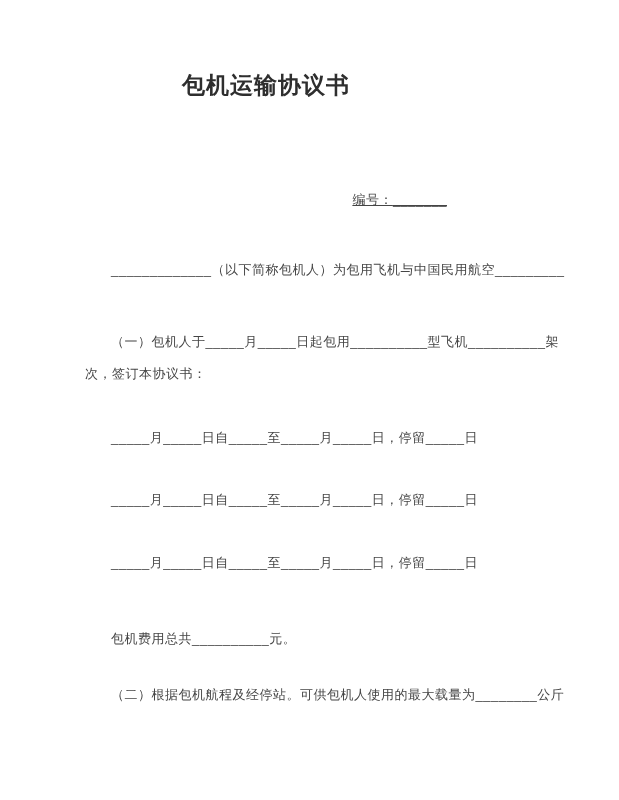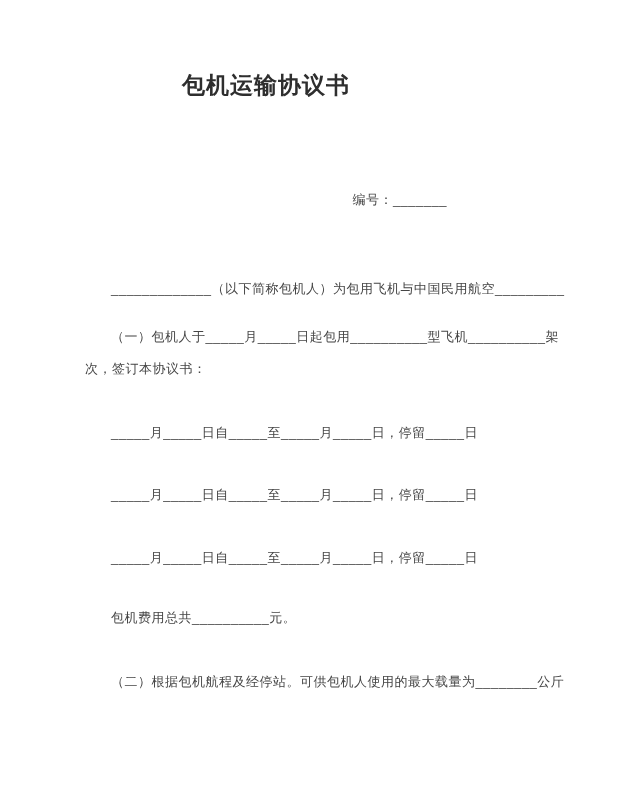--- a/index.html
+++ b/index.html
@@ -30,30 +30,31 @@
   .body-text {
     font-size: 13px;
     line-height: 32px;
     color: #454545;
     letter-spacing: 0.5px;
   }
   .number-line {
     margin-top: 82px;
     text-align: right;
     white-space: nowrap;
+    text-decoration: underline;
   }
-  .intro { margin-top: 57px; }
-  .section-one { margin-top: 16px; }
+  .intro { margin-top: 38px; }
+  .section-one { margin-top: 40px; }
   .indent { text-indent: 26px; }
   .nowrap { white-space: nowrap; }
   .row-1 { margin-top: 32px; }
   .row-2 { margin-top: 30px; }
   .row-3 { margin-top: 31px; }
-  .fee-line { margin-top: 28px; }
-  .section-two { margin-top: 32px; }
+  .fee-line { margin-top: 44px; }
+  .section-two { margin-top: 24px; }
 </style>
 </head>
 <body>
 
 <div class="page">
 
   <h1 class="title">包机运输协议书</h1>
 
   <div class="body-text number-line">
     <span>编号：</span><span>_______</span>

